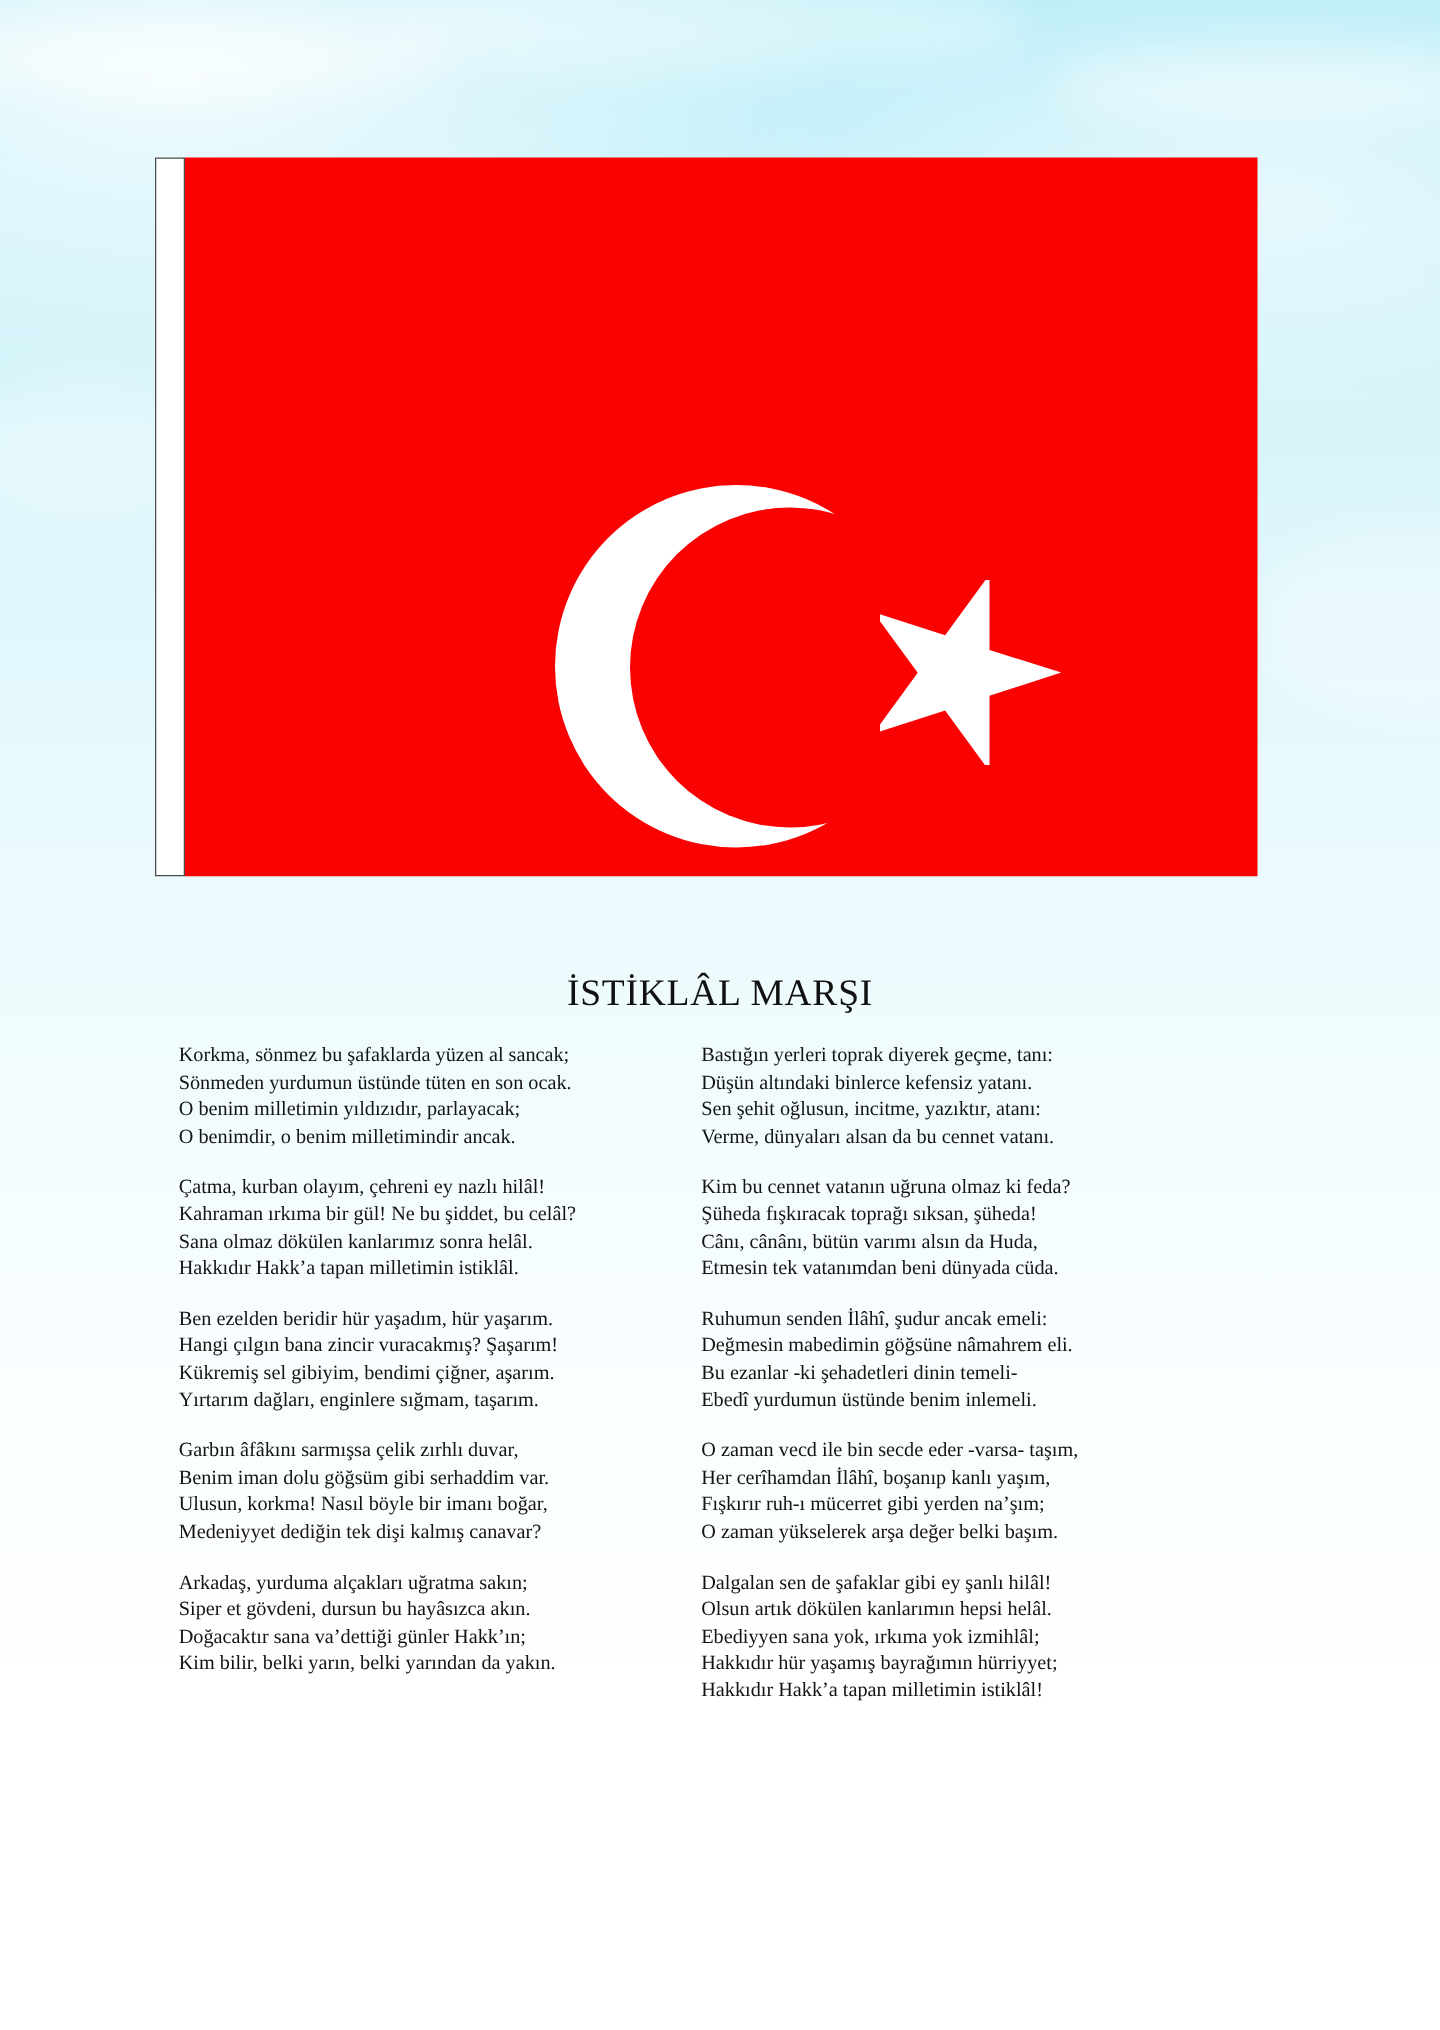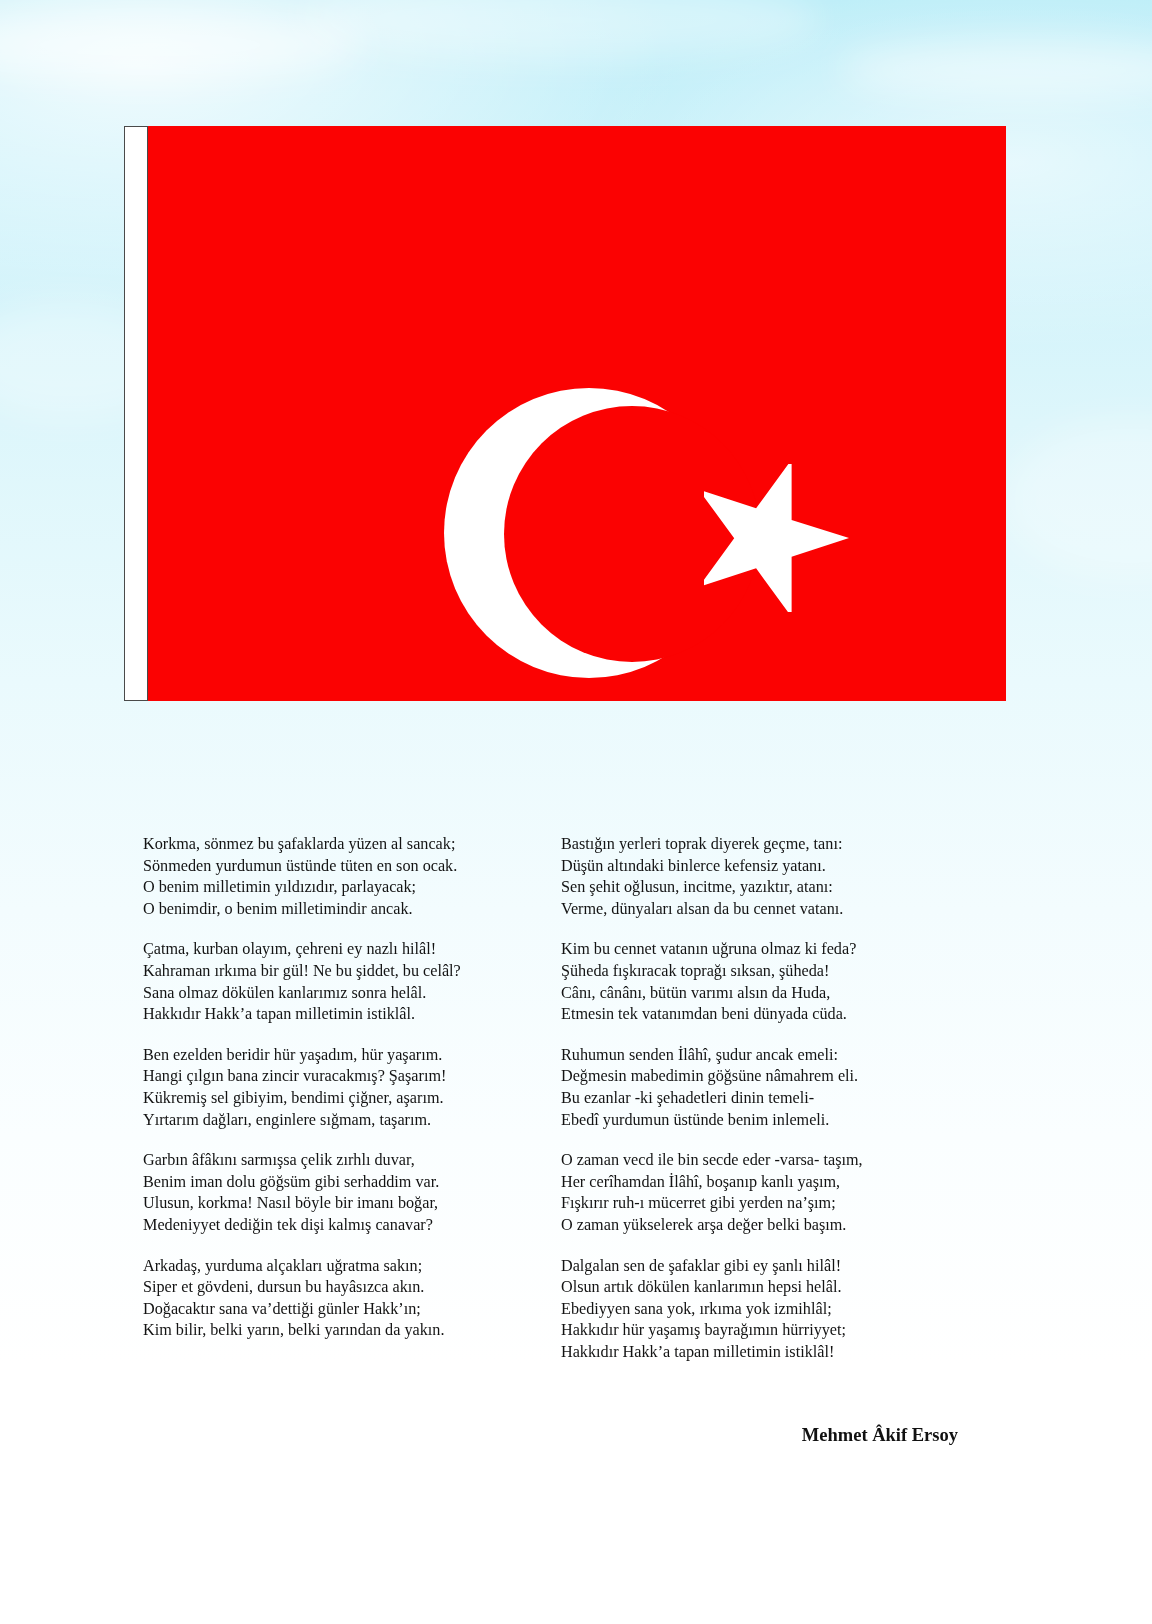--- a/index.html
+++ b/index.html
@@ -106,21 +106,21 @@
     <div class="flag-hoist"></div>
     <div class="flag-field">
       <div class="crescent-outer"></div>
       <div class="crescent-inner"></div>
       <svg class="star" viewBox="0 0 100 100">
         <polygon fill="#ffffff" points="98,50 59.2,62.6 59.2,103.4 35.2,70.5 -3.6,83.1 20.4,50.2 -3.6,17.3 35.2,29.9 59.2,-3 59.2,37.8"></polygon>
       </svg>
     </div>
   </div>
 
+  <div class="title">İSTİKLÂL MARŞI</div>
 
   <div class="poem">
     <div class="col col-left" id="col-left"><div class="stanza"><span class="line">Korkma, sönmez bu şafaklarda yüzen al sancak;</span><span class="line">Sönmeden yurdumun üstünde tüten en son ocak.</span><span class="line">O benim milletimin yıldızıdır, parlayacak;</span><span class="line">O benimdir, o benim milletimindir ancak.</span></div><div class="stanza"><span class="line">Çatma, kurban olayım, çehreni ey nazlı hilâl!</span><span class="line">Kahraman ırkıma bir gül! Ne bu şiddet, bu celâl?</span><span class="line">Sana olmaz dökülen kanlarımız sonra helâl.</span><span class="line">Hakkıdır Hakk’a tapan milletimin istiklâl.</span></div><div class="stanza"><span class="line">Ben ezelden beridir hür yaşadım, hür yaşarım.</span><span class="line">Hangi çılgın bana zincir vuracakmış? Şaşarım!</span><span class="line">Kükremiş sel gibiyim, bendimi çiğner, aşarım.</span><span class="line">Yırtarım dağları, enginlere sığmam, taşarım.</span></div><div class="stanza"><span class="line">Garbın âfâkını sarmışsa çelik zırhlı duvar,</span><span class="line">Benim iman dolu göğsüm gibi serhaddim var.</span><span class="line">Ulusun, korkma! Nasıl böyle bir imanı boğar,</span><span class="line">Medeniyyet dediğin tek dişi kalmış canavar?</span></div><div class="stanza"><span class="line">Arkadaş, yurduma alçakları uğratma sakın;</span><span class="line">Siper et gövdeni, dursun bu hayâsızca akın.</span><span class="line">Doğacaktır sana va’dettiği günler Hakk’ın;</span><span class="line">Kim bilir, belki yarın, belki yarından da yakın.</span></div></div>
     <div class="col col-right" id="col-right"><div class="stanza"><span class="line">Bastığın yerleri toprak diyerek geçme, tanı:</span><span class="line">Düşün altındaki binlerce kefensiz yatanı.</span><span class="line">Sen şehit oğlusun, incitme, yazıktır, atanı:</span><span class="line">Verme, dünyaları alsan da bu cennet vatanı.</span></div><div class="stanza"><span class="line">Kim bu cennet vatanın uğruna olmaz ki feda?</span><span class="line">Şüheda fışkıracak toprağı sıksan, şüheda!</span><span class="line">Cânı, cânânı, bütün varımı alsın da Huda,</span><span class="line">Etmesin tek vatanımdan beni dünyada cüda.</span></div><div class="stanza"><span class="line">Ruhumun senden İlâhî, şudur ancak emeli:</span><span class="line">Değmesin mabedimin göğsüne nâmahrem eli.</span><span class="line">Bu ezanlar -ki şehadetleri dinin temeli-</span><span class="line">Ebedî yurdumun üstünde benim inlemeli.</span></div><div class="stanza"><span class="line">O zaman vecd ile bin secde eder -varsa- taşım,</span><span class="line">Her cerîhamdan İlâhî, boşanıp kanlı yaşım,</span><span class="line">Fışkırır ruh-ı mücerret gibi yerden na’şım;</span><span class="line">O zaman yükselerek arşa değer belki başım.</span></div><div class="stanza"><span class="line">Dalgalan sen de şafaklar gibi ey şanlı hilâl!</span><span class="line">Olsun artık dökülen kanlarımın hepsi helâl.</span><span class="line">Ebediyyen sana yok, ırkıma yok izmihlâl;</span><span class="line">Hakkıdır hür yaşamış bayrağımın hürriyyet;</span><span class="line">Hakkıdır Hakk’a tapan milletimin istiklâl!</span></div></div>
   </div>
 
-  <div class="author">Mehmet Âkif Ersoy</div>
 
 </div>
 
 </body></html>

